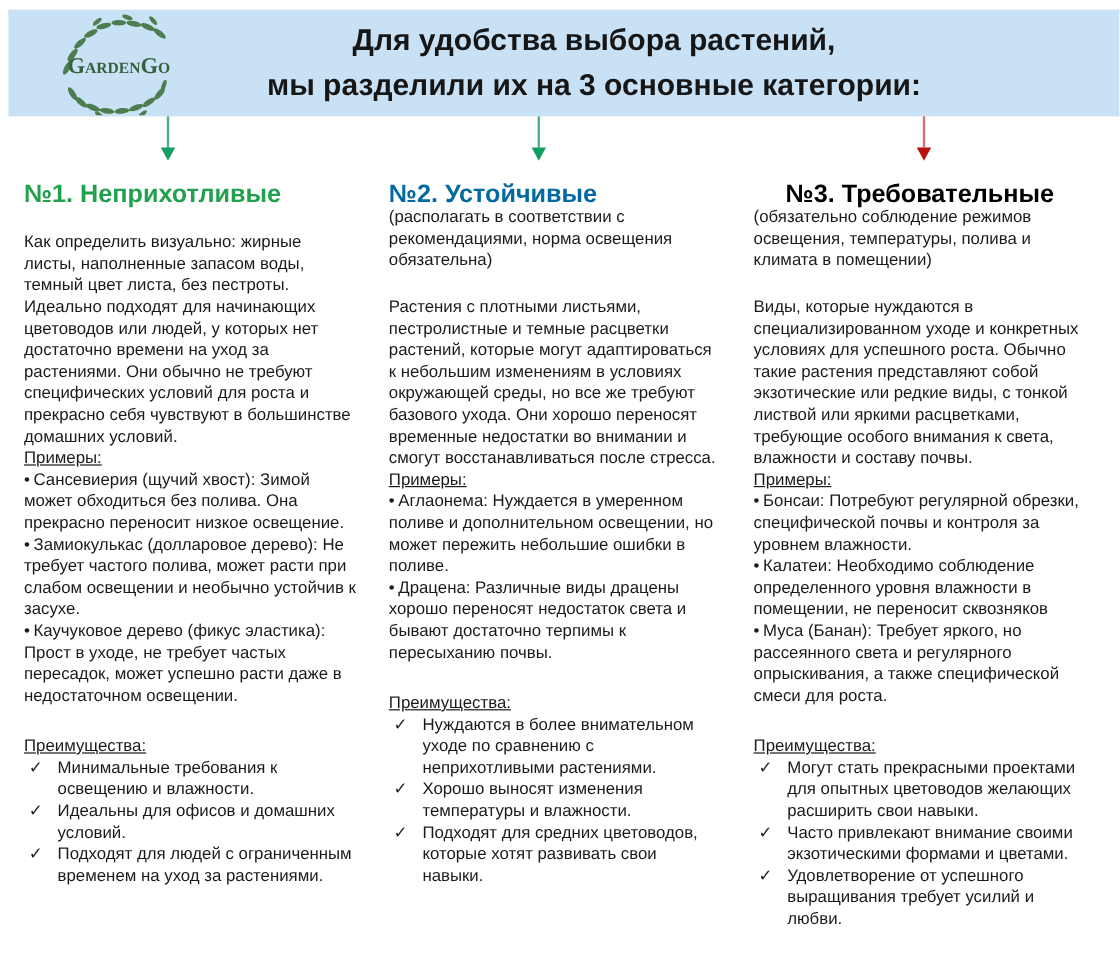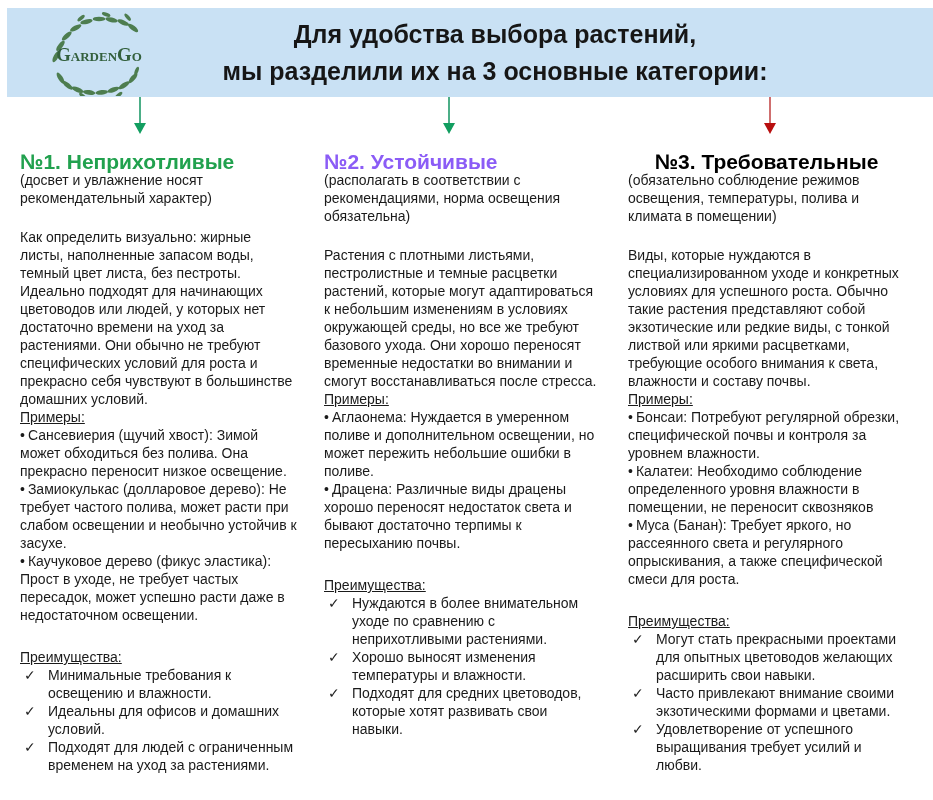--- a/index.html
+++ b/index.html
@@ -74,21 +74,21 @@
     gap: 27px;
     font-size: 14px;
     line-height: 18px;
   }
   .col-heading {
     font-size: 21px;
     font-weight: bold;
     line-height: 19px;
   }
   .col-heading.green { color: #21a14e; }
-  .col-heading.blue  { color: #8b5cf6; }
+  .col-heading.blue  { color: #0369a1; }
   .col-heading.red   { color: #000000; text-align: center; }
   .col-subtitle { margin: 0; }
   .col-description { margin-top: 21px; }
   .section-label {
     text-decoration: underline;
     margin: 0;
   }
   ul.examples {
     list-style: none;
     margin: 0; padding: 0;
@@ -164,21 +164,20 @@
     <div class="arrow red arrow-3">
       <div class="stem"></div>
       <div class="head"></div>
     </div>
   </div>
 
   <div class="columns">
 
     <div class="column">
       <div class="col-heading green">№1. Неприхотливые</div>
-      <div class="col-subtitle">(досвет и увлажнение носят рекомендательный характер)</div>
       <div class="col-description">Как определить визуально: жирные листы, наполненные запасом воды, темный цвет листа, без пестроты. Идеально подходят для начинающих цветоводов или людей, у которых нет достаточно времени на уход за растениями. Они обычно не требуют специфических условий для роста и прекрасно себя чувствуют в большинстве домашних условий.</div>
       <div class="section-label">Примеры:</div>
       <ul class="examples">
         <li><span class="marker">•</span><span>Сансевиерия (щучий хвост): Зимой может обходиться без полива. Она прекрасно переносит низкое освещение.</span></li>
         <li><span class="marker">•</span><span>Замиокулькас (долларовое дерево): Не требует частого полива, может расти при слабом освещении и необычно устойчив к засухе.</span></li>
         <li><span class="marker">•</span><span>Каучуковое дерево (фикус эластика): Прост в уходе, не требует частых пересадок, может успешно расти даже в недостаточном освещении.</span></li>
       </ul>
       <div class="advantages-block">
         <div class="section-label">Преимущества:</div>
         <ul class="advantages">

